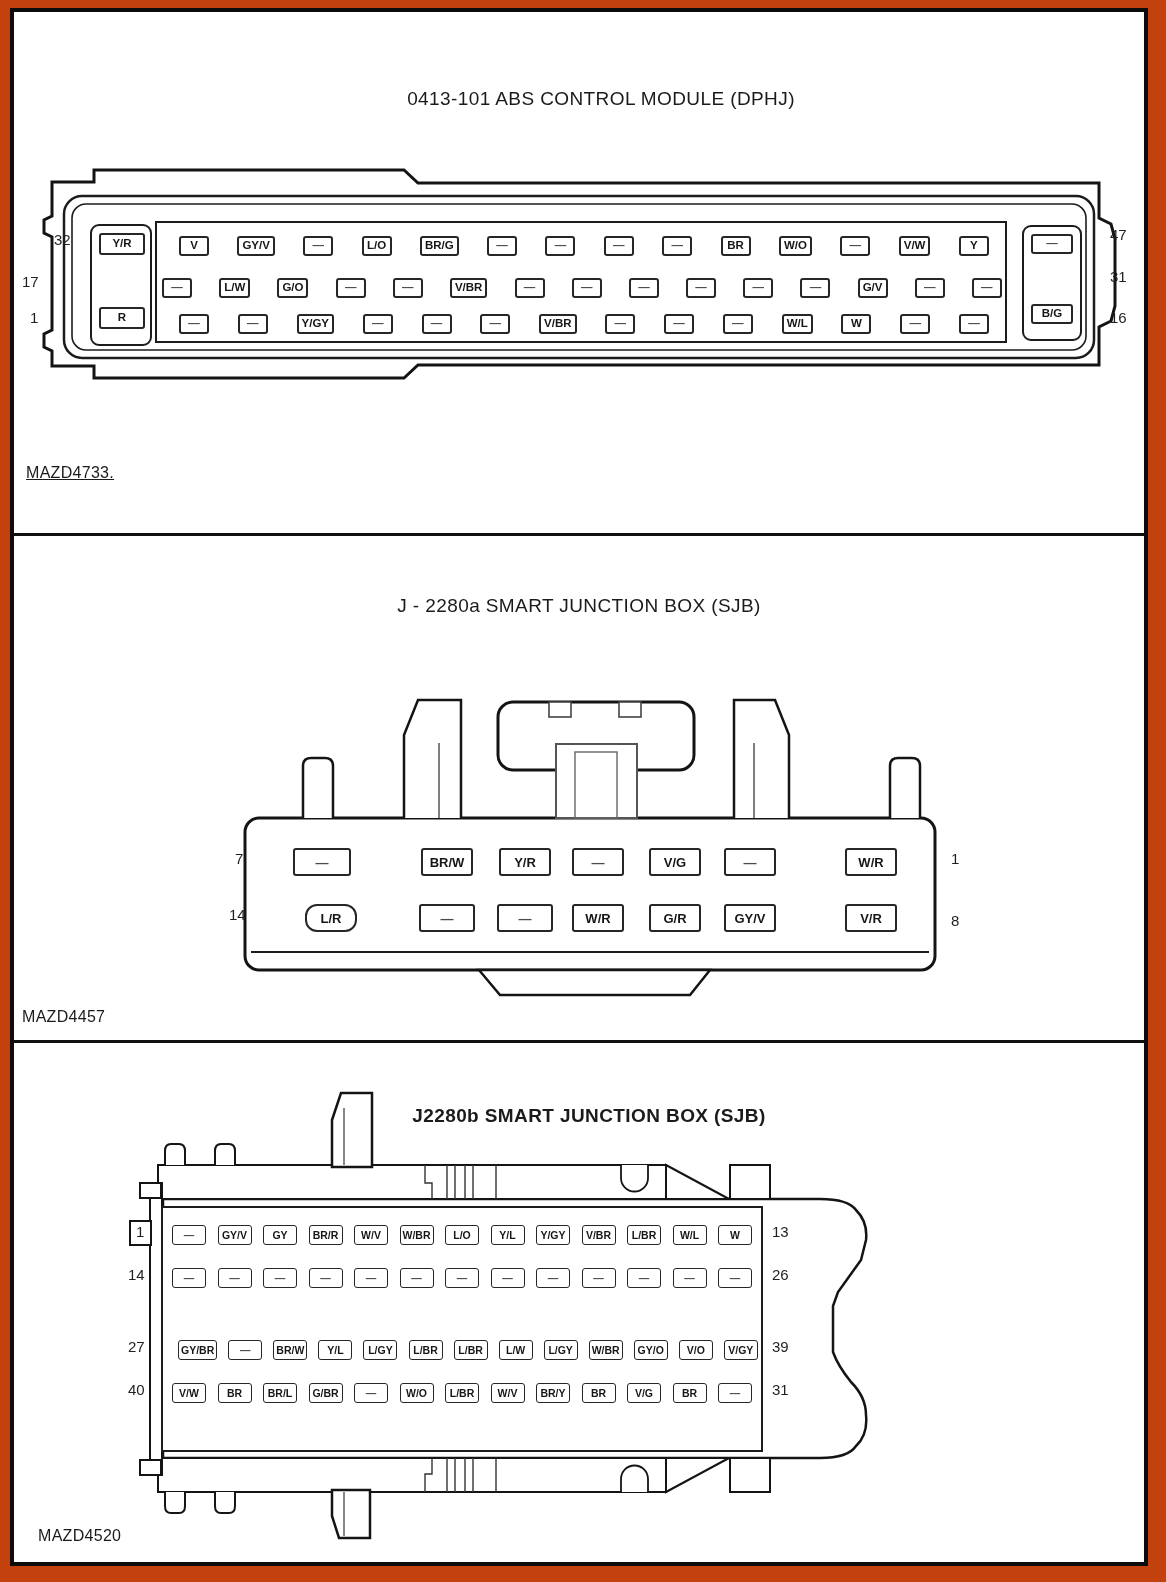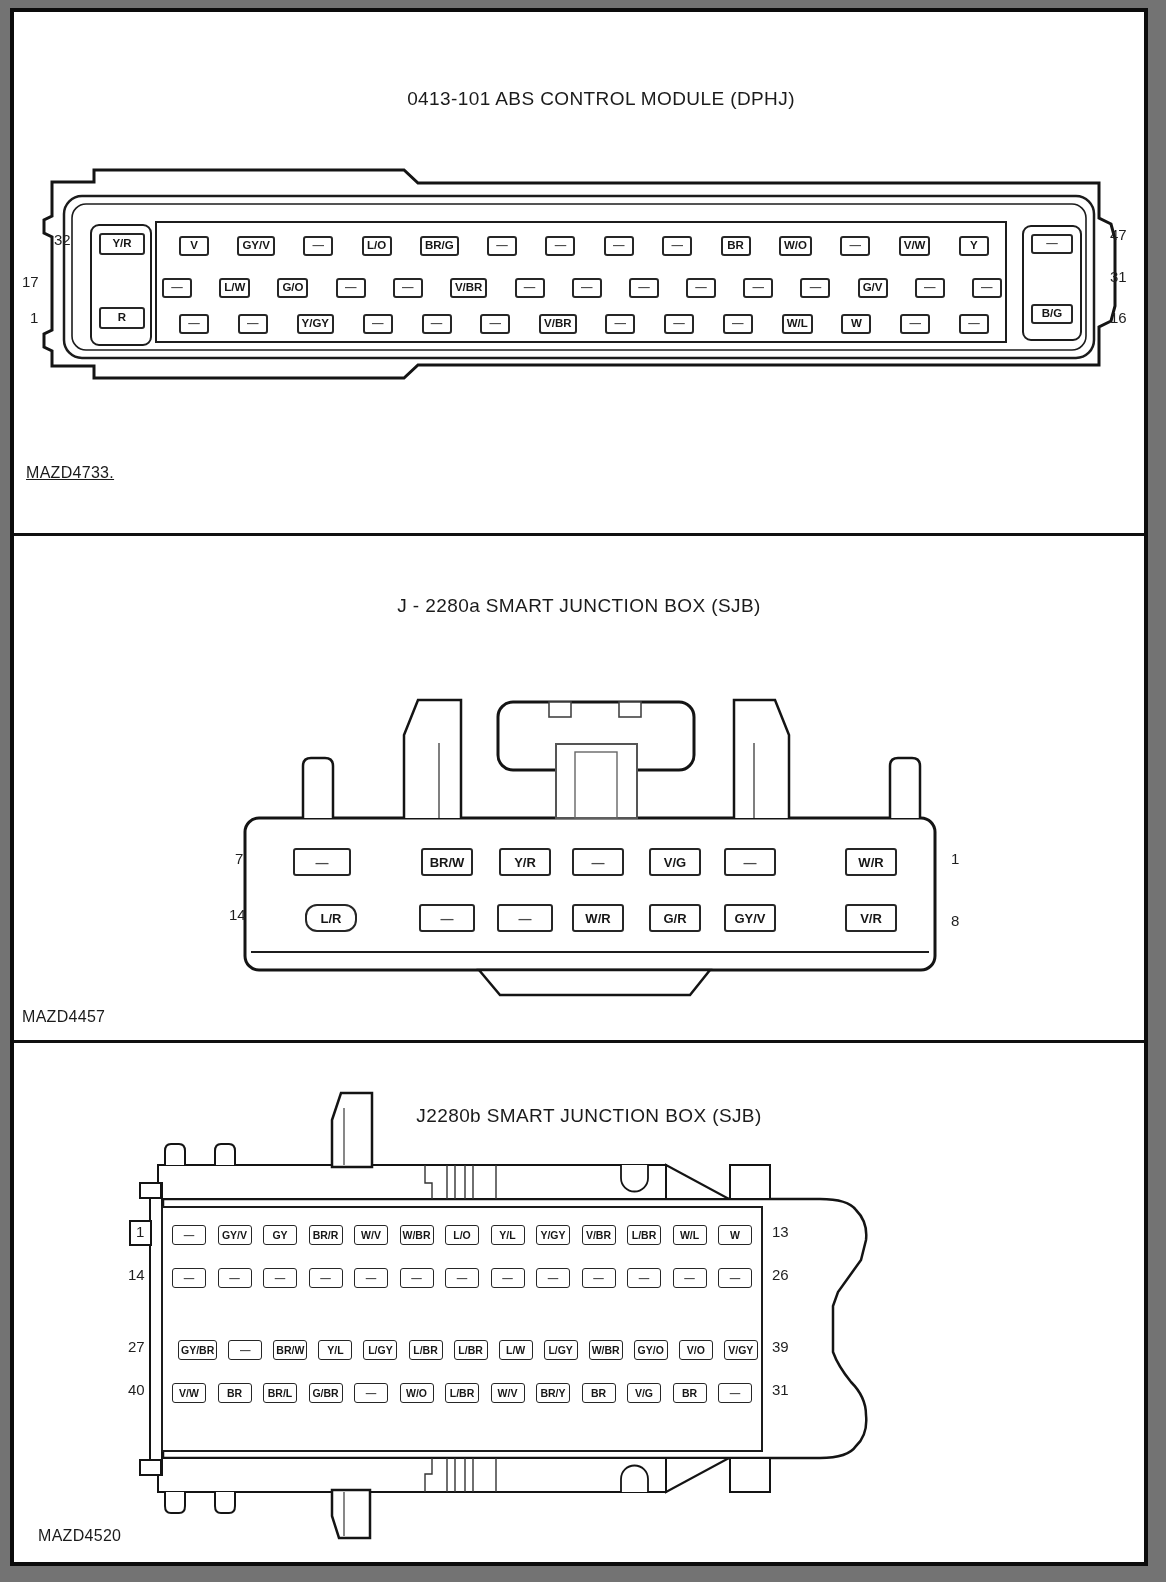--- a/index.html
+++ b/index.html
@@ -1,25 +1,25 @@
 <!DOCTYPE html>
 <html><head>
 <meta charset="utf-8">
 <style>
   html,body{margin:0;padding:0;background:#fff;font-family:"Liberation Sans","DejaVu Sans",sans-serif;}
-  .stage{position:relative;width:1166px;height:1582px;background:#737373;overflow:hidden;}
+  .stage{position:relative;width:1166px;height:1582px;background:#c2410c;overflow:hidden;}
   .page{position:absolute;left:10px;top:8px;width:1138px;height:1558px;border:4px solid #0c0c0c;box-sizing:border-box;background:#fff;}
   .section{position:relative;width:100%;}
   #sec0{height:521px;}
   #sec1{height:507px;border-top:3px solid #101010;box-sizing:border-box;}
   #sec2{height:522px;border-top:3px solid #101010;box-sizing:border-box;}
   .title{position:absolute;left:0;width:100%;text-align:center;font-size:19px;color:#1b1b1b;letter-spacing:.4px;white-space:pre;}
   .t1{top:76px;padding-left:44px;box-sizing:border-box;}
   .t2{top:59px;box-sizing:border-box;}
-  .t3{top:62px;padding-left:20px;box-sizing:border-box;}
+  .t3{top:62px;padding-left:20px;box-sizing:border-box;font-weight:bold;}
   .caption{position:absolute;font-size:16px;color:#1b1b1b;letter-spacing:.3px;}
   .cap1{left:12px;top:452px;text-decoration:underline;}
   .cap2{left:8px;top:472px;}
   .cap3{left:24px;top:484px;}
   .conn{position:absolute;}
   .conn svg{position:absolute;left:0;top:0;}
   .pin-row{position:absolute;display:flex;justify-content:space-between;align-items:center;}
   .pin-box{box-sizing:border-box;display:flex;align-items:center;justify-content:center;
            border:2px solid #262626;border-radius:3px;background:#fff;color:#161616;
            font-weight:bold;white-space:nowrap;line-height:1;}

